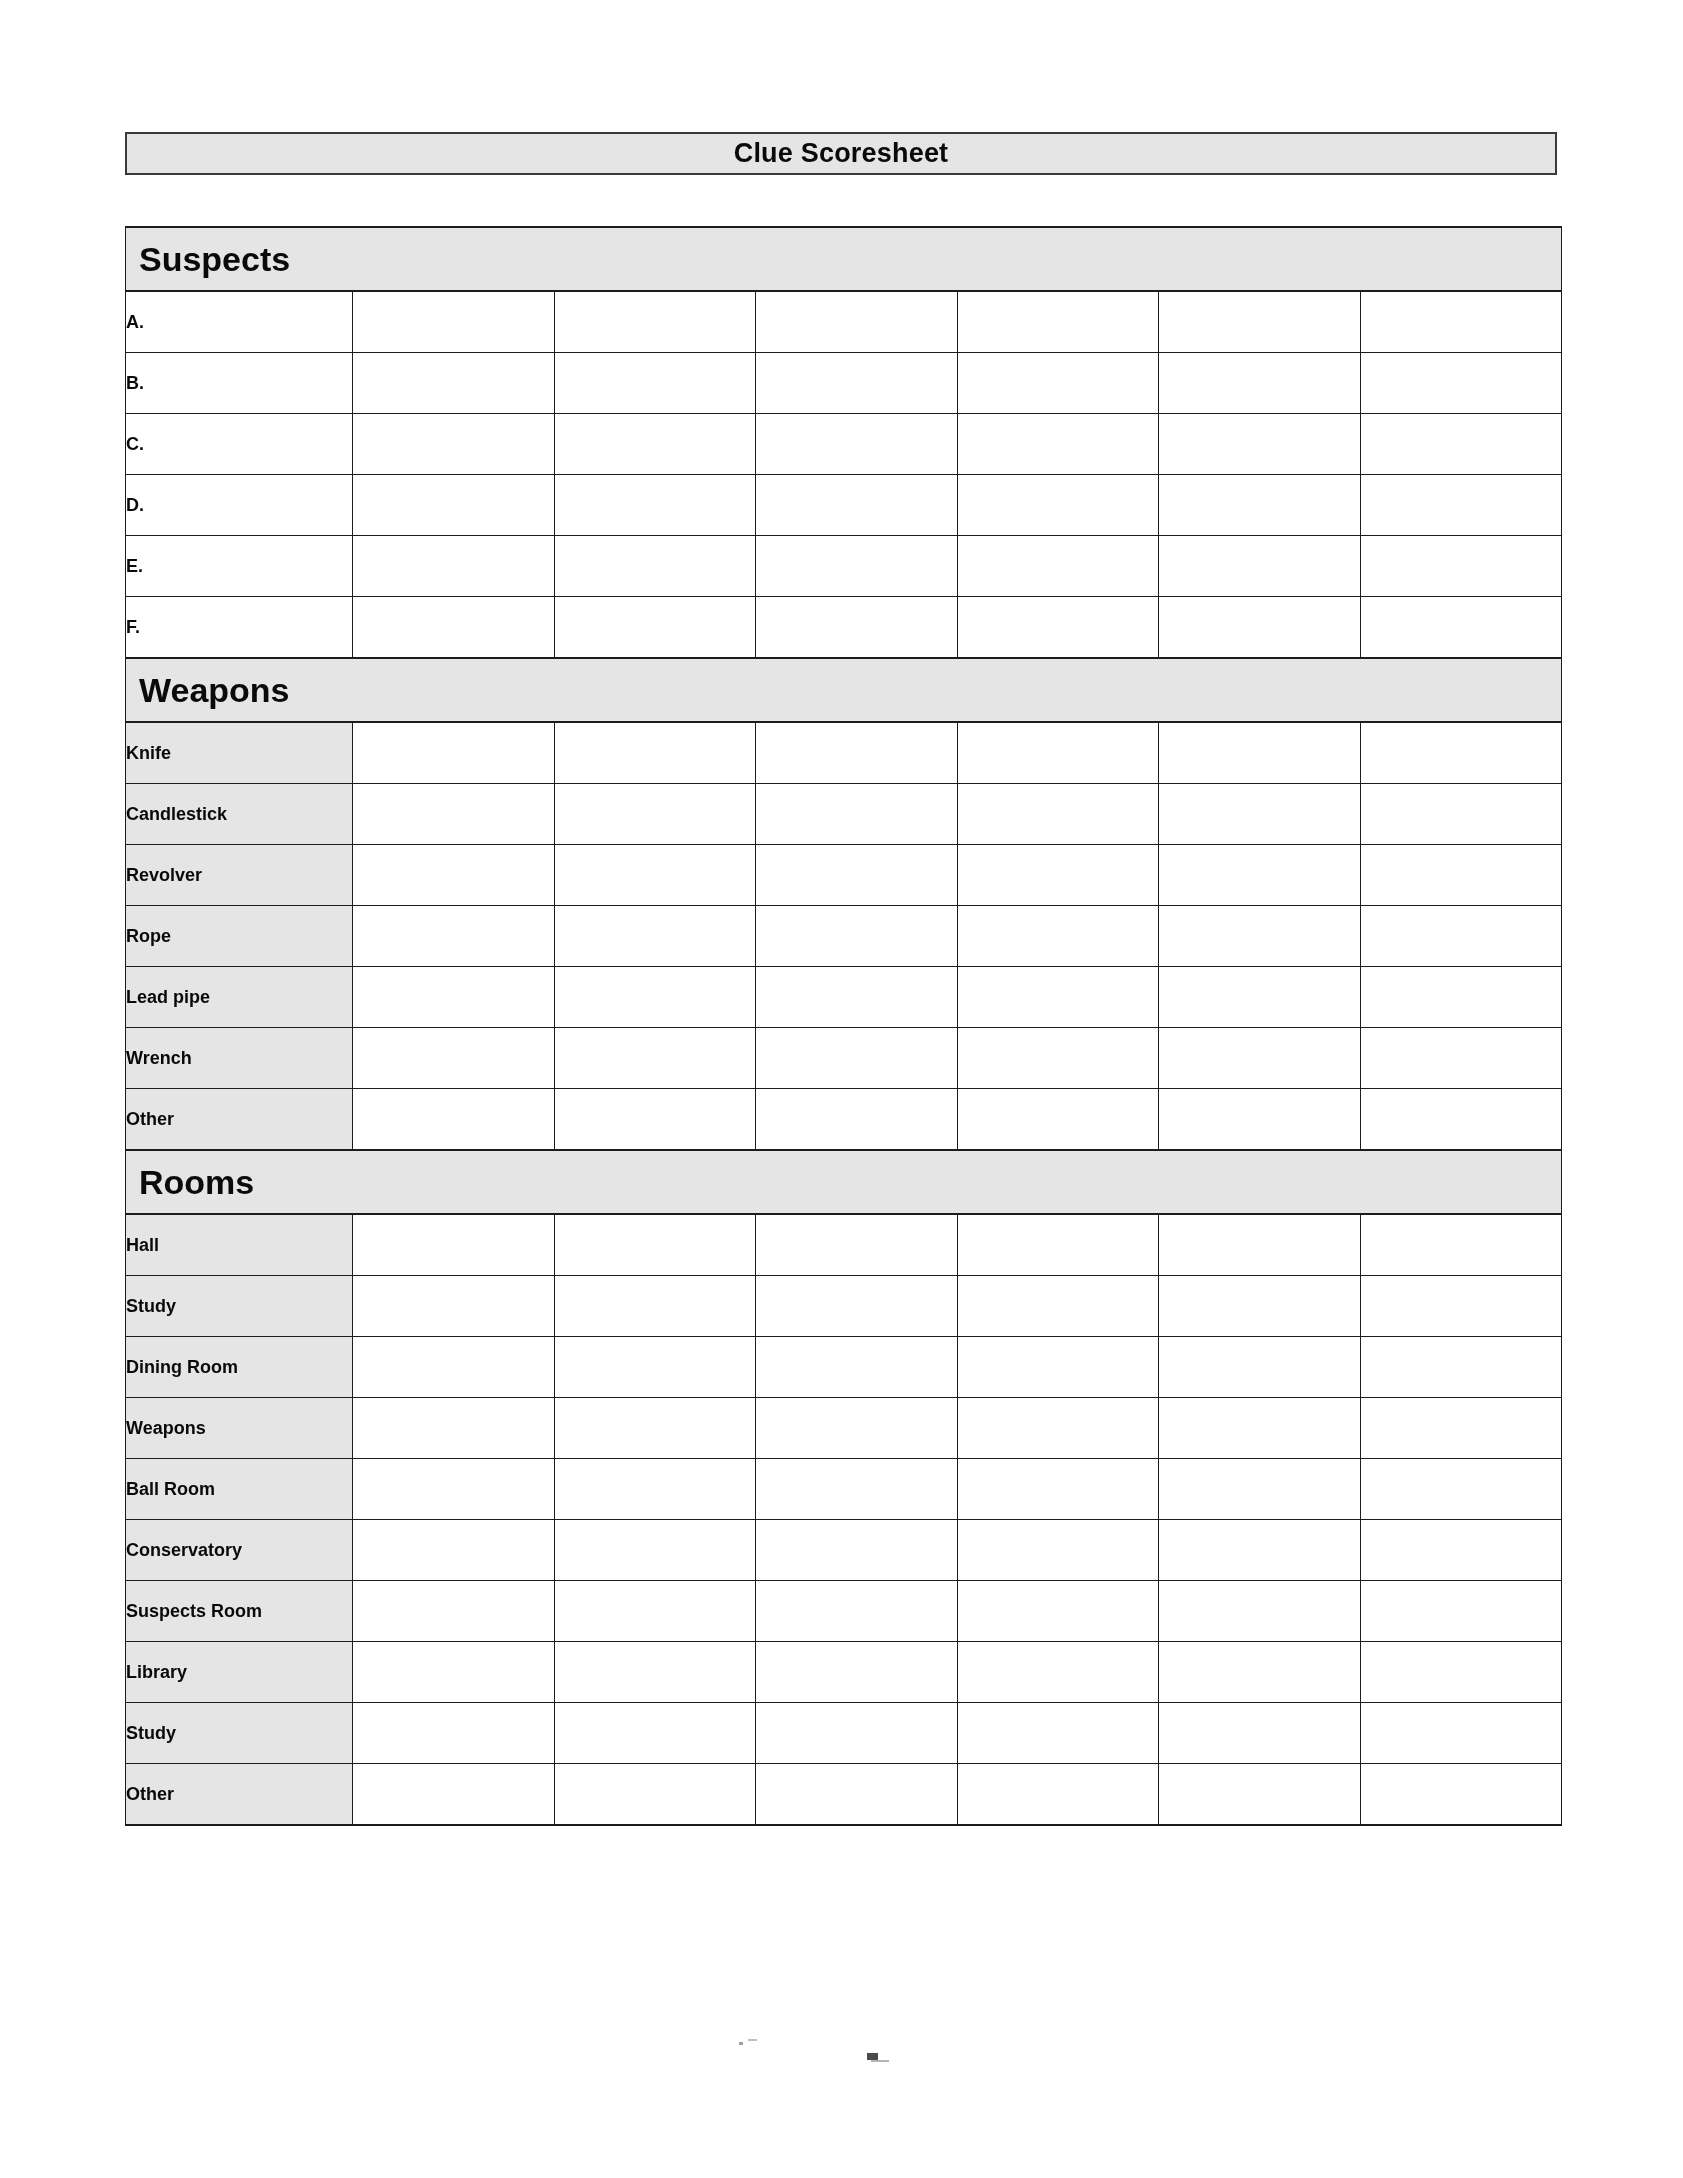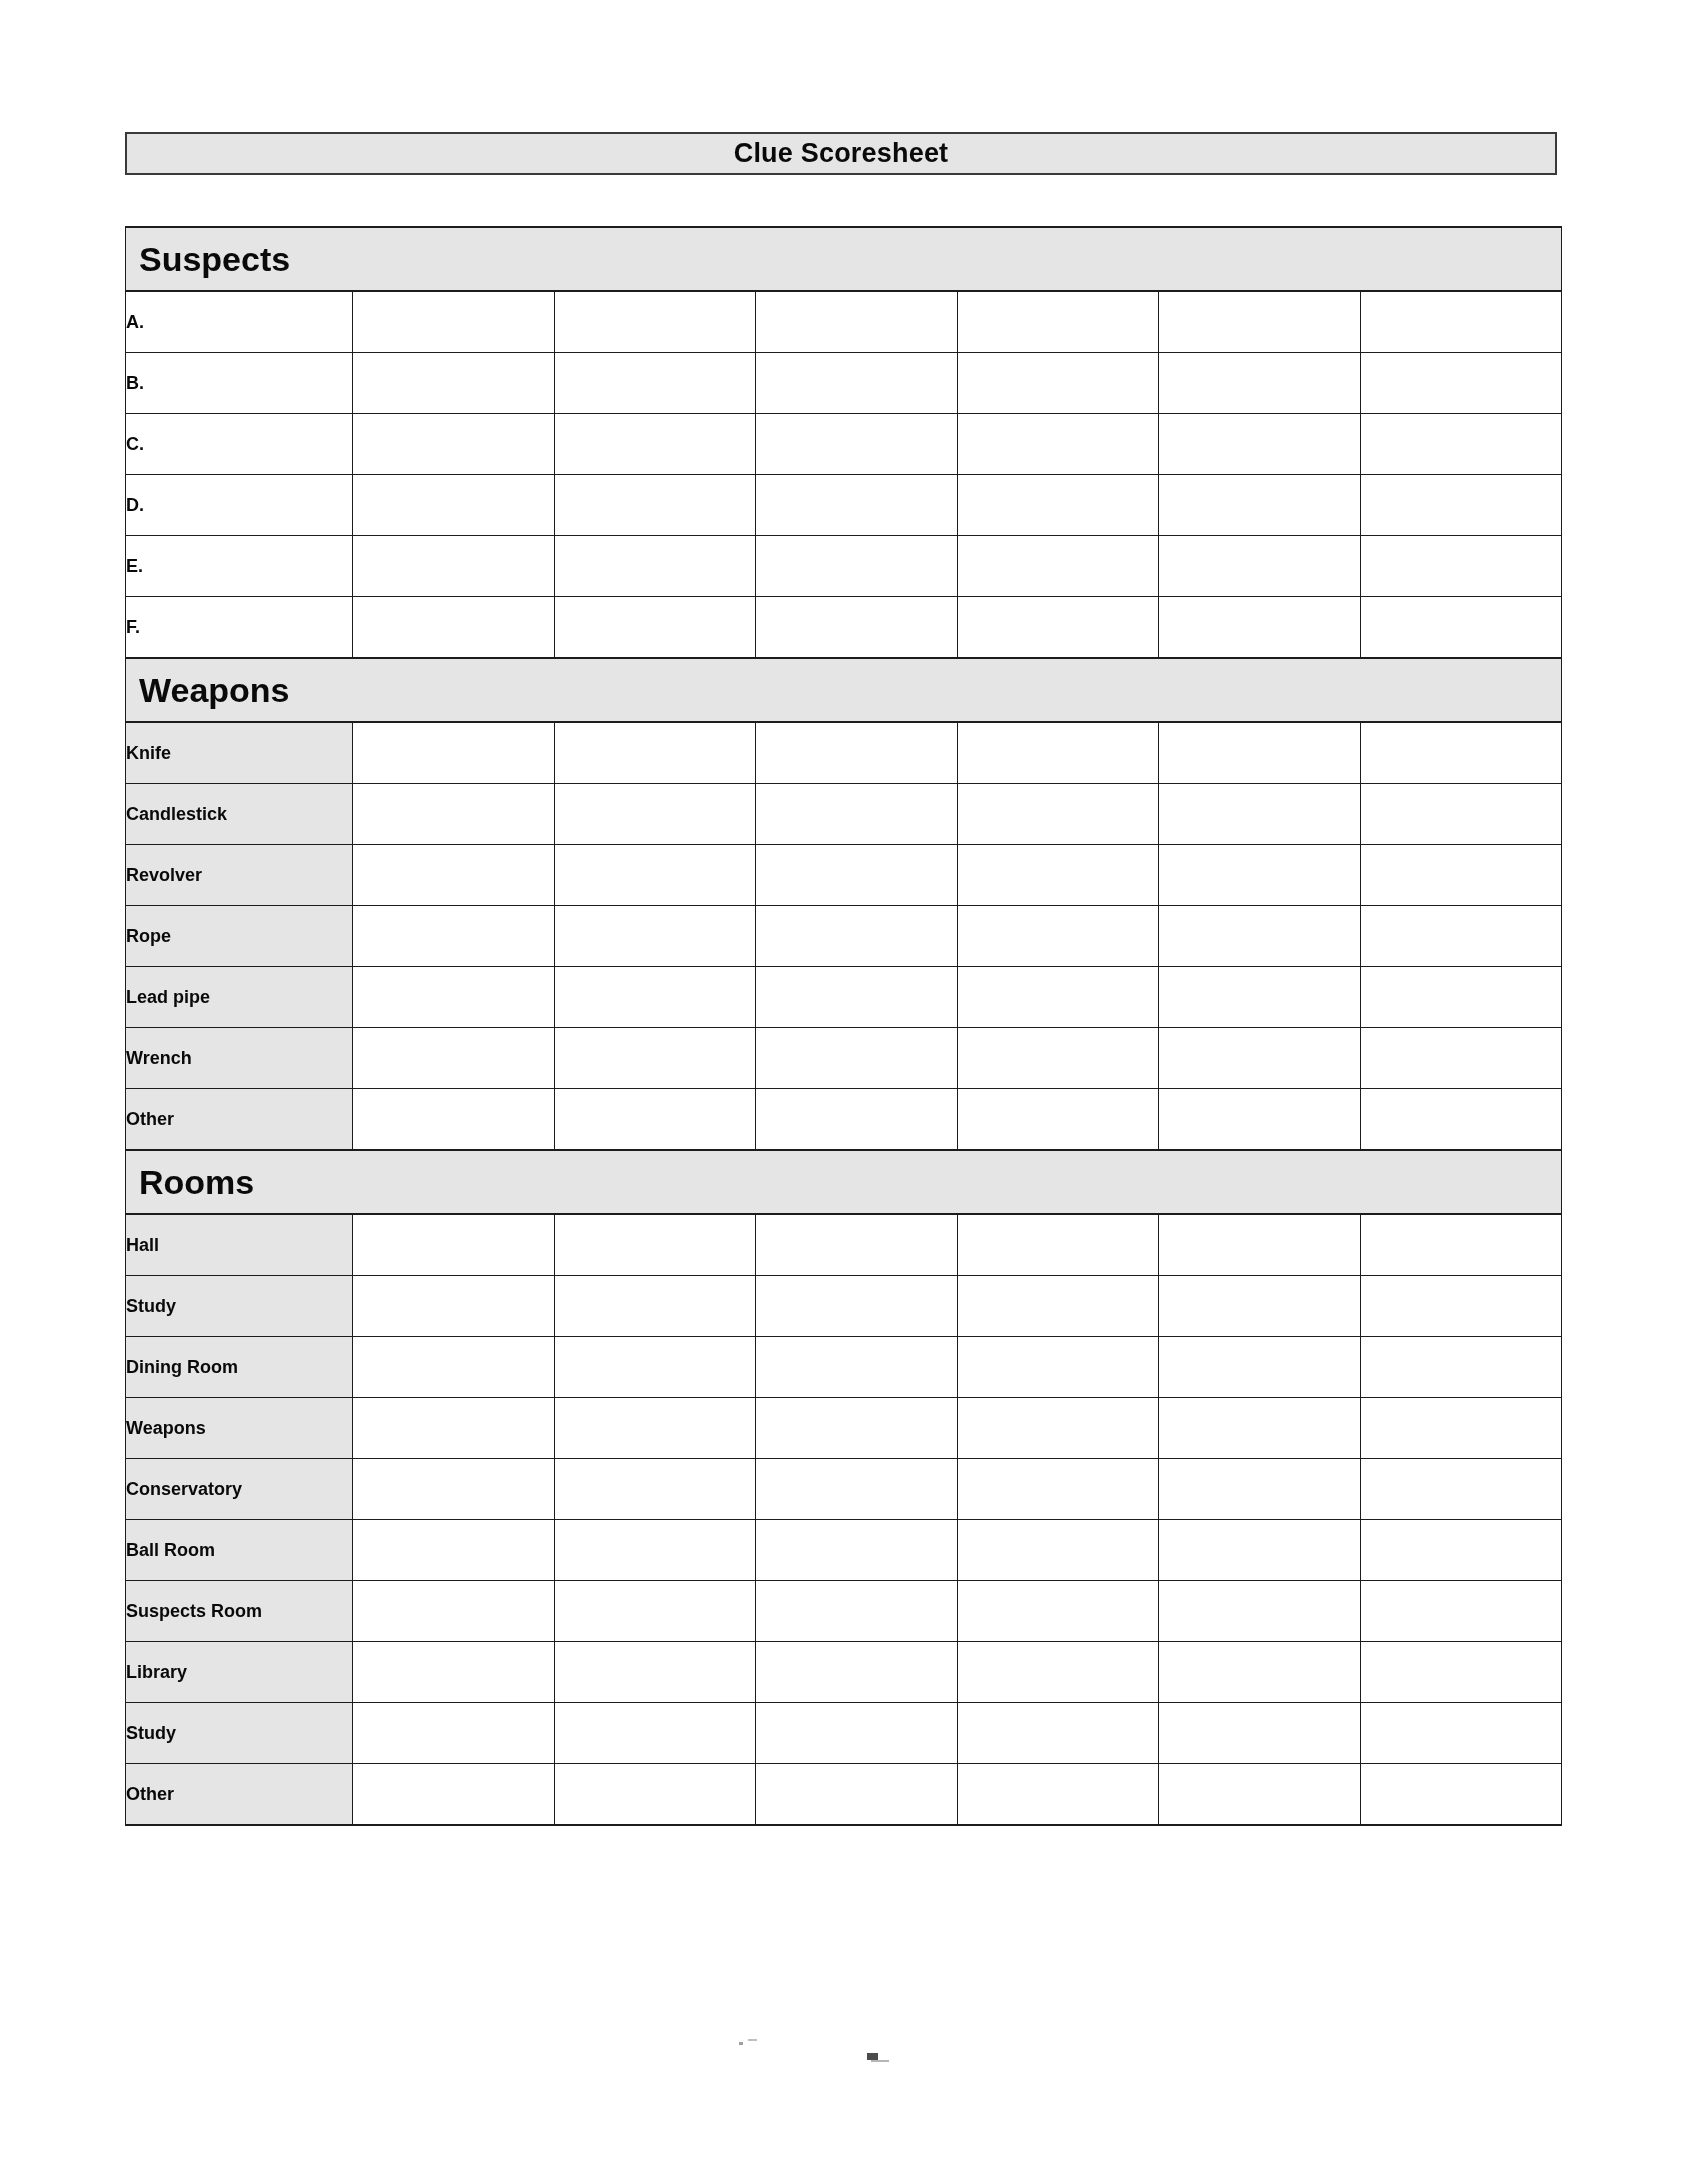--- a/index.html
+++ b/index.html
@@ -283,30 +283,30 @@
         <tr>
           <td class="row-label shaded">Weapons</td>
           <td class="mark-cell"></td>
           <td class="mark-cell"></td>
           <td class="mark-cell"></td>
           <td class="mark-cell"></td>
           <td class="mark-cell"></td>
           <td class="mark-cell"></td>
         </tr>
         <tr>
+          <td class="row-label shaded">Ball Room</td>
+          <td class="mark-cell"></td>
+          <td class="mark-cell"></td>
+          <td class="mark-cell"></td>
+          <td class="mark-cell"></td>
+          <td class="mark-cell"></td>
+          <td class="mark-cell"></td>
+        </tr>
+        <tr>
           <td class="row-label shaded">Conservatory</td>
-          <td class="mark-cell"></td>
-          <td class="mark-cell"></td>
-          <td class="mark-cell"></td>
-          <td class="mark-cell"></td>
-          <td class="mark-cell"></td>
-          <td class="mark-cell"></td>
-        </tr>
-        <tr>
-          <td class="row-label shaded">Ball Room</td>
           <td class="mark-cell"></td>
           <td class="mark-cell"></td>
           <td class="mark-cell"></td>
           <td class="mark-cell"></td>
           <td class="mark-cell"></td>
           <td class="mark-cell"></td>
         </tr>
         <tr>
           <td class="row-label shaded">Suspects Room</td>
           <td class="mark-cell"></td>

